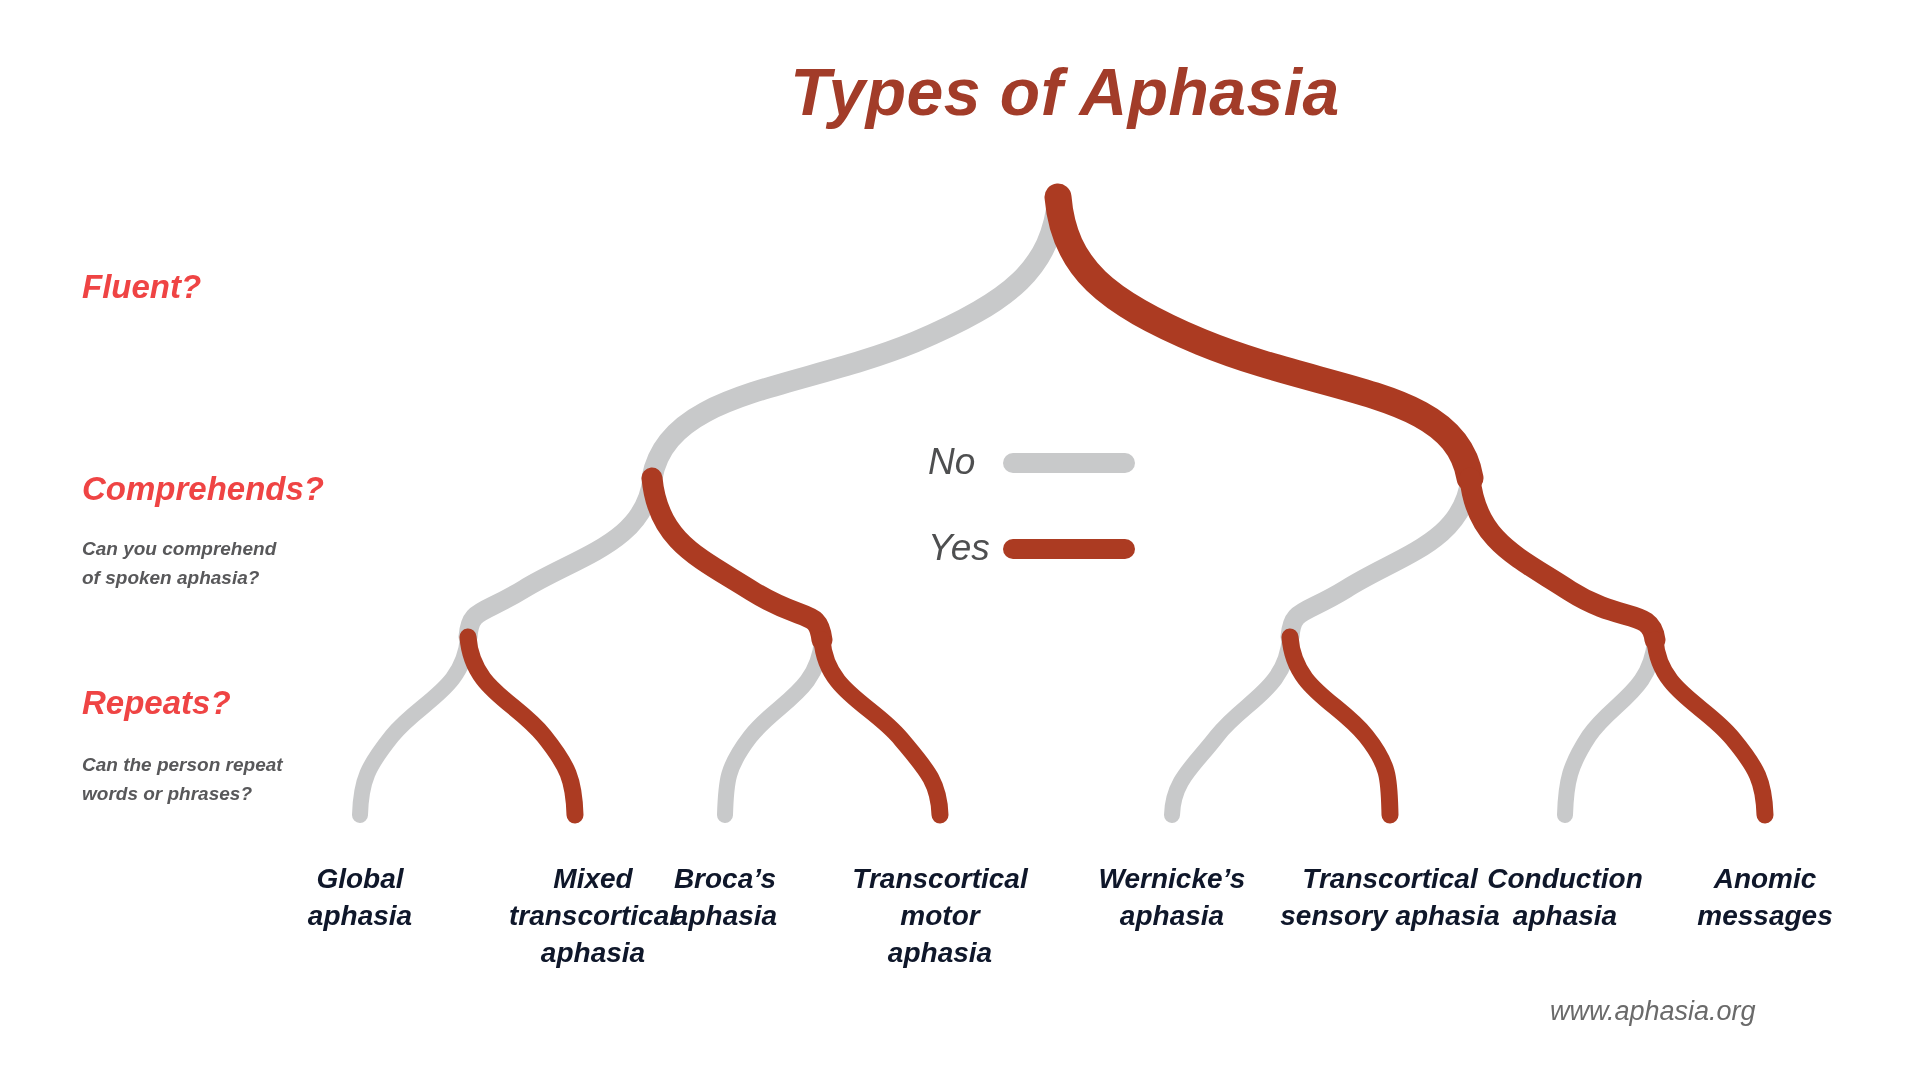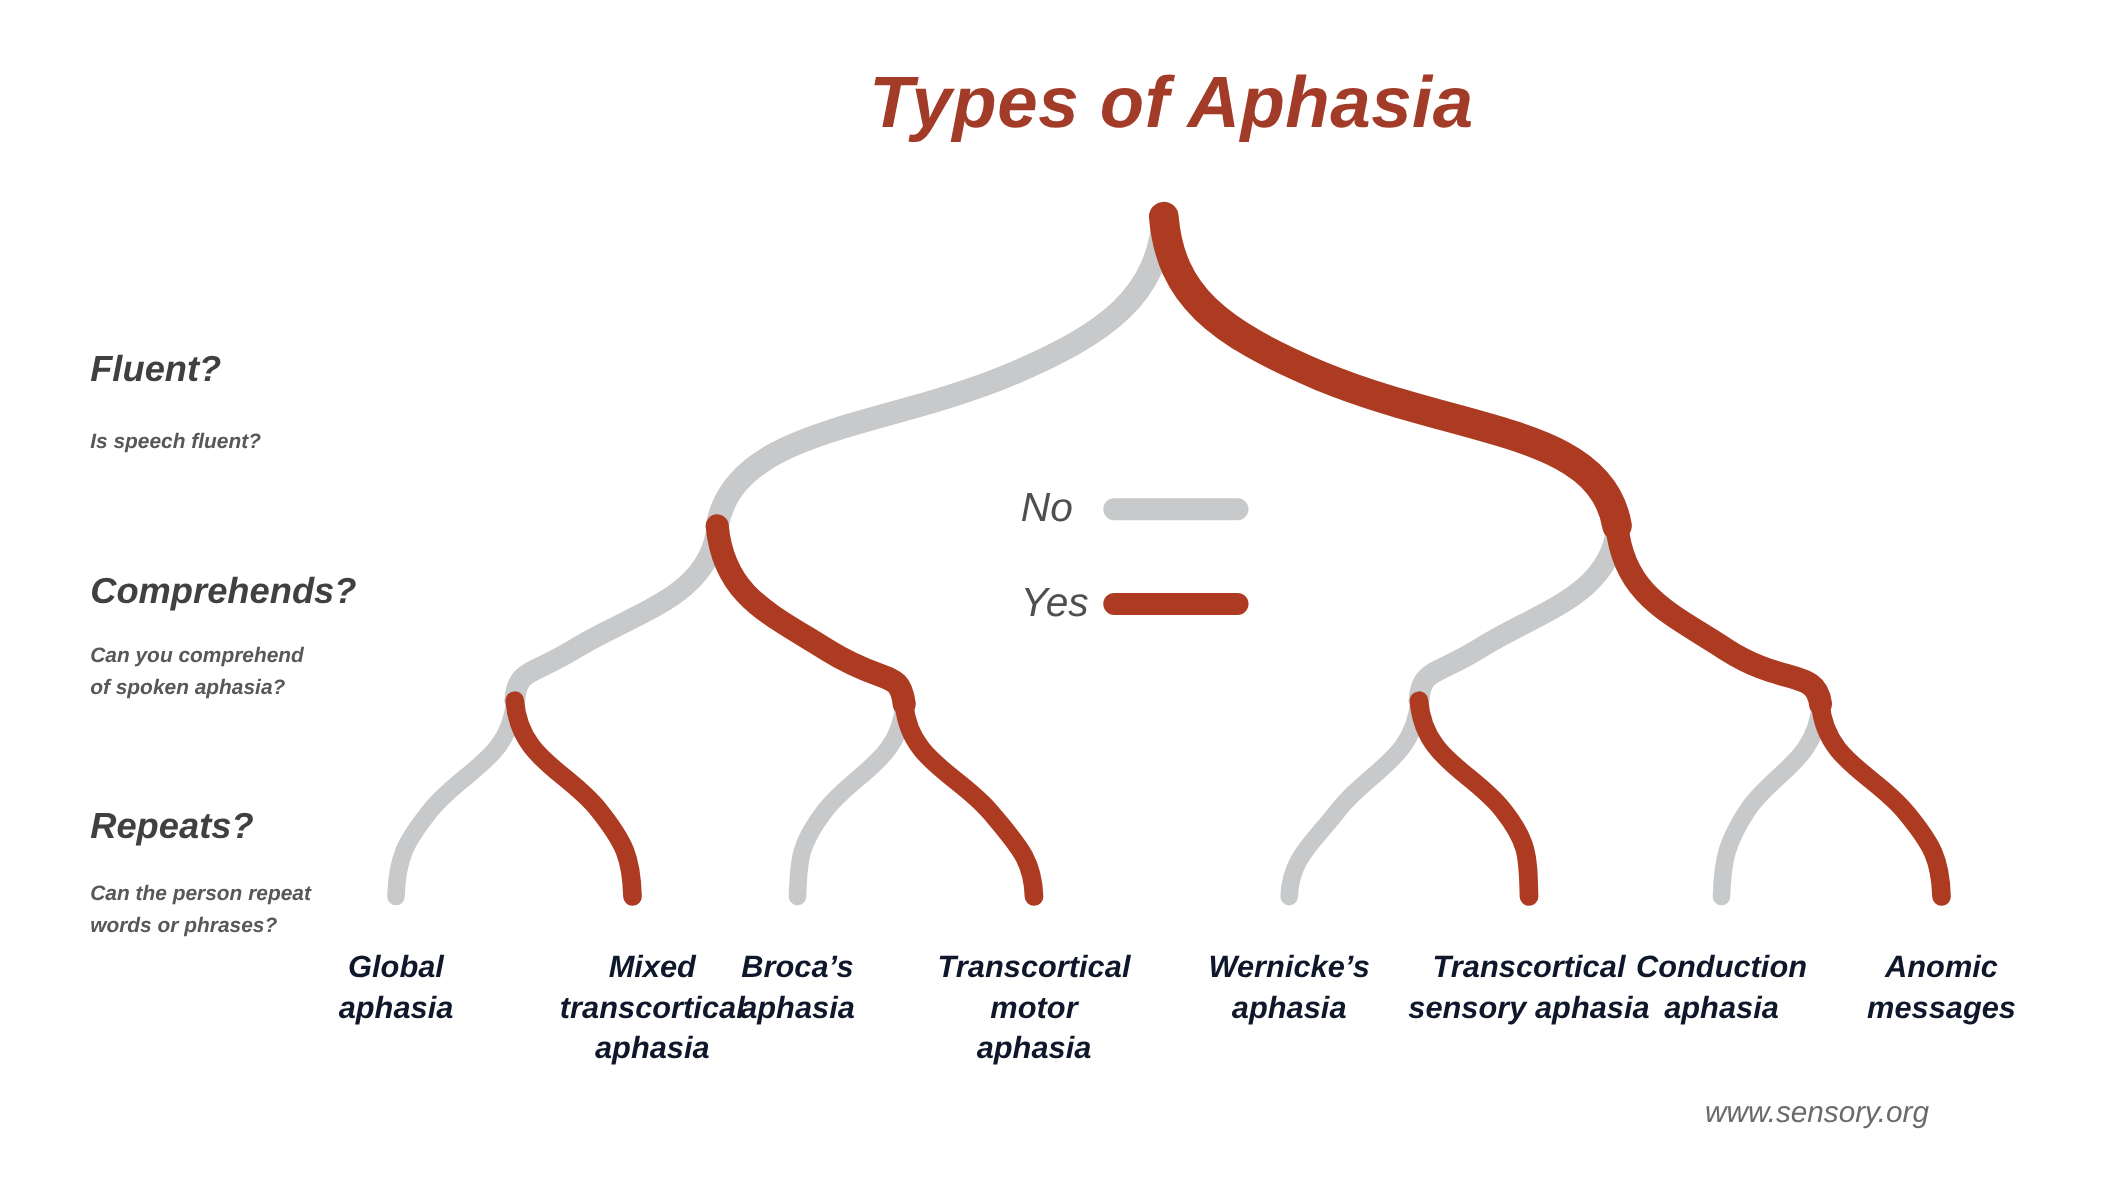--- a/index.html
+++ b/index.html
@@ -8,21 +8,21 @@
     background:#ffffff;
     font-family:"Liberation Sans", sans-serif;
   }
   .abs{position:absolute;font-style:italic;}
   #tree-svg{position:absolute;left:0;top:0;width:1920px;height:1080px;}
   .title{
     left:565px;top:54px;width:1000px;text-align:center;
     font-size:66px;font-weight:700;color:#A23C29;letter-spacing:0.5px;
   }
   .q-block{width:340px;}
-  .q-main{font-size:33px;font-weight:700;color:#404040;margin-top:48px;}
+  .q-main{font-size:33px;font-weight:700;color:#ef4444;}
   .q-sub{font-size:19px;font-weight:700;color:#58585A;line-height:29px;white-space:pre-line;margin-top:8px;}
   .q-fluent{left:82px;top:268px;}
   .q-fluent .q-sub{margin-top:33px;}
   .q-comprehends{left:82px;top:470px;}
   .q-comprehends .q-sub{margin-top:26px;}
   .q-repeats{left:82px;top:684px;}
   .q-repeats .q-sub{margin-top:28px;}
   .legend-label{font-size:37px;color:#4E4F50;}
   .legend-no{left:928px;top:441px;}
   .legend-yes{left:928px;top:527px;}
@@ -54,21 +54,20 @@
   <path stroke-width="17" d="M 1655 640 C 1659 692 1705 704 1733 739 C 1757 768 1764 782 1765 815" stroke="#AC3B22"></path>
 
   <rect stroke="none" x="1003" y="453" width="132" height="20" rx="10" fill="#C8C9CA"></rect>
   <rect stroke="none" x="1003" y="539" width="132" height="20" rx="10" fill="#AC3B22"></rect>
 </svg>
 
 <div class="abs title">Types of Aphasia</div>
 
 <div class="abs q-block q-fluent">
   <div class="q-main">Fluent?</div>
-  <div class="q-sub">Is speech fluent?</div>
 </div>
 
 <div class="abs q-block q-comprehends">
   <div class="q-main">Comprehends?</div>
   <div class="q-sub">Can you comprehend
 of spoken aphasia?</div>
 </div>
 
 <div class="abs q-block q-repeats">
   <div class="q-main">Repeats?</div>
@@ -91,13 +90,13 @@
 aphasia</div>
 <div class="abs leaf" style="left:1032px">Wernicke’s
 aphasia</div>
 <div class="abs leaf" style="left:1250px">Transcortical
 sensory aphasia</div>
 <div class="abs leaf" style="left:1425px">Conduction
 aphasia</div>
 <div class="abs leaf" style="left:1625px">Anomic
 messages</div>
 
-<div class="abs footer">www.sensory.org</div>
+<div class="abs footer">www.aphasia.org</div>
 
 </body></html>

